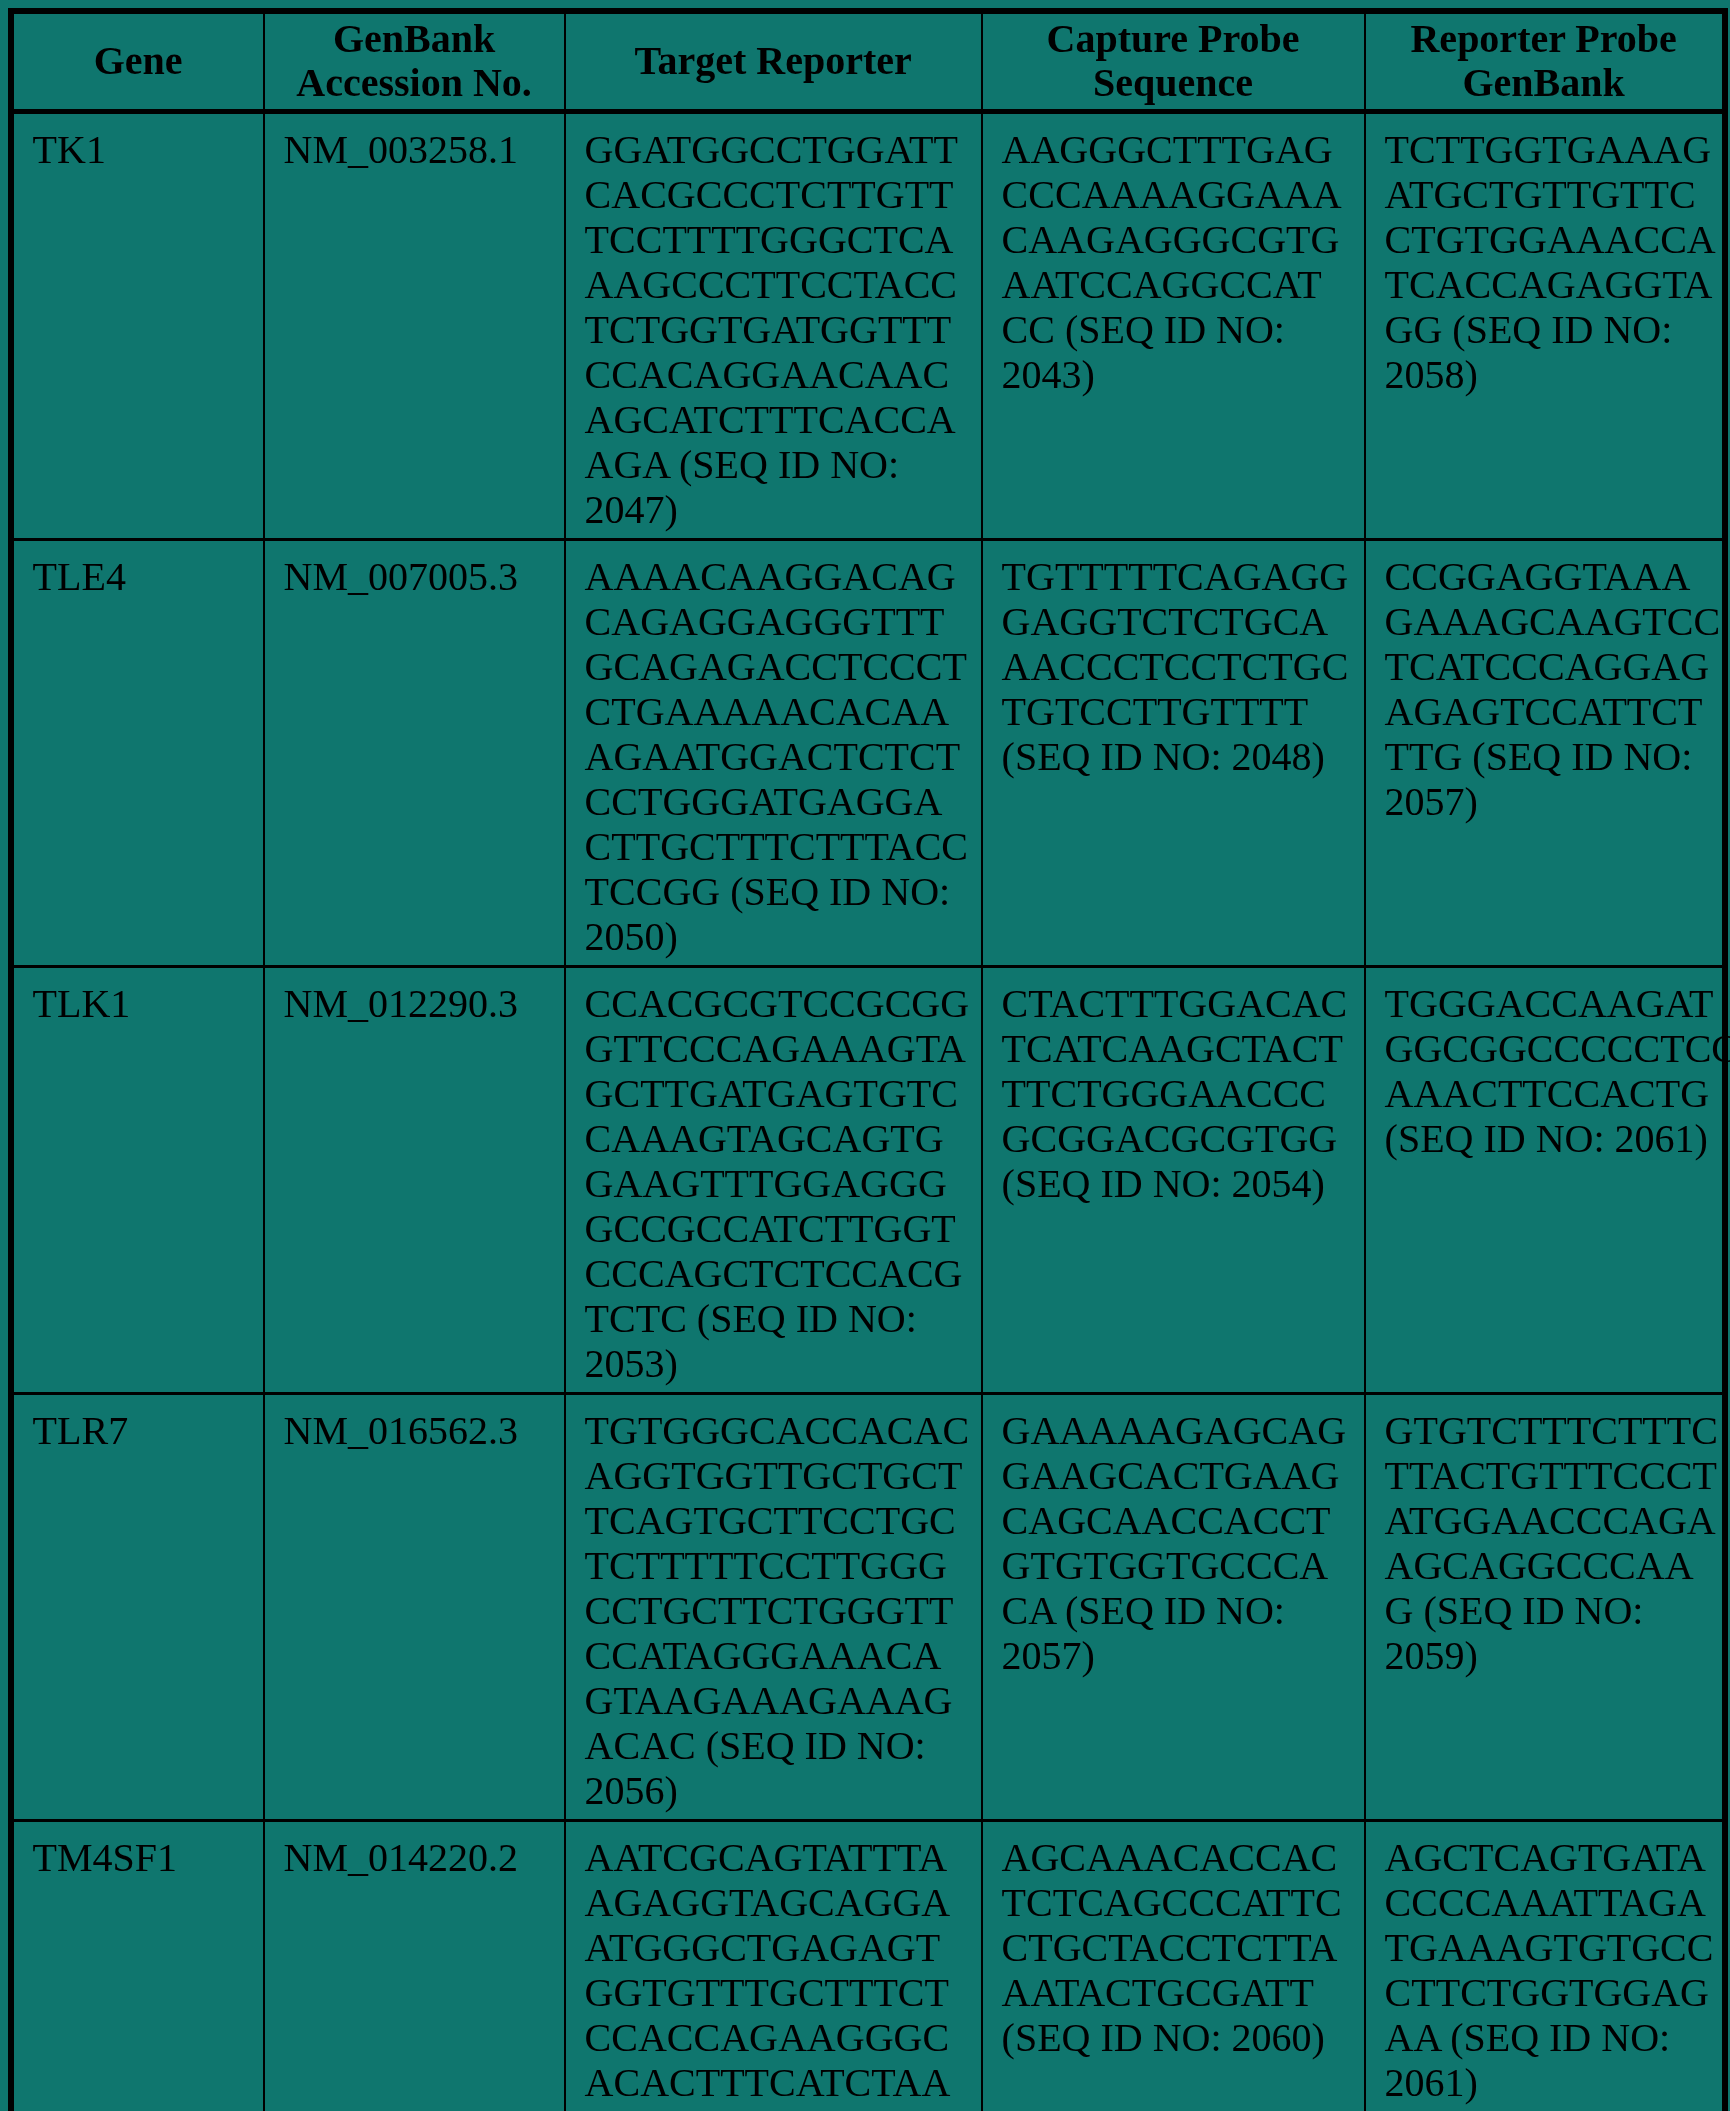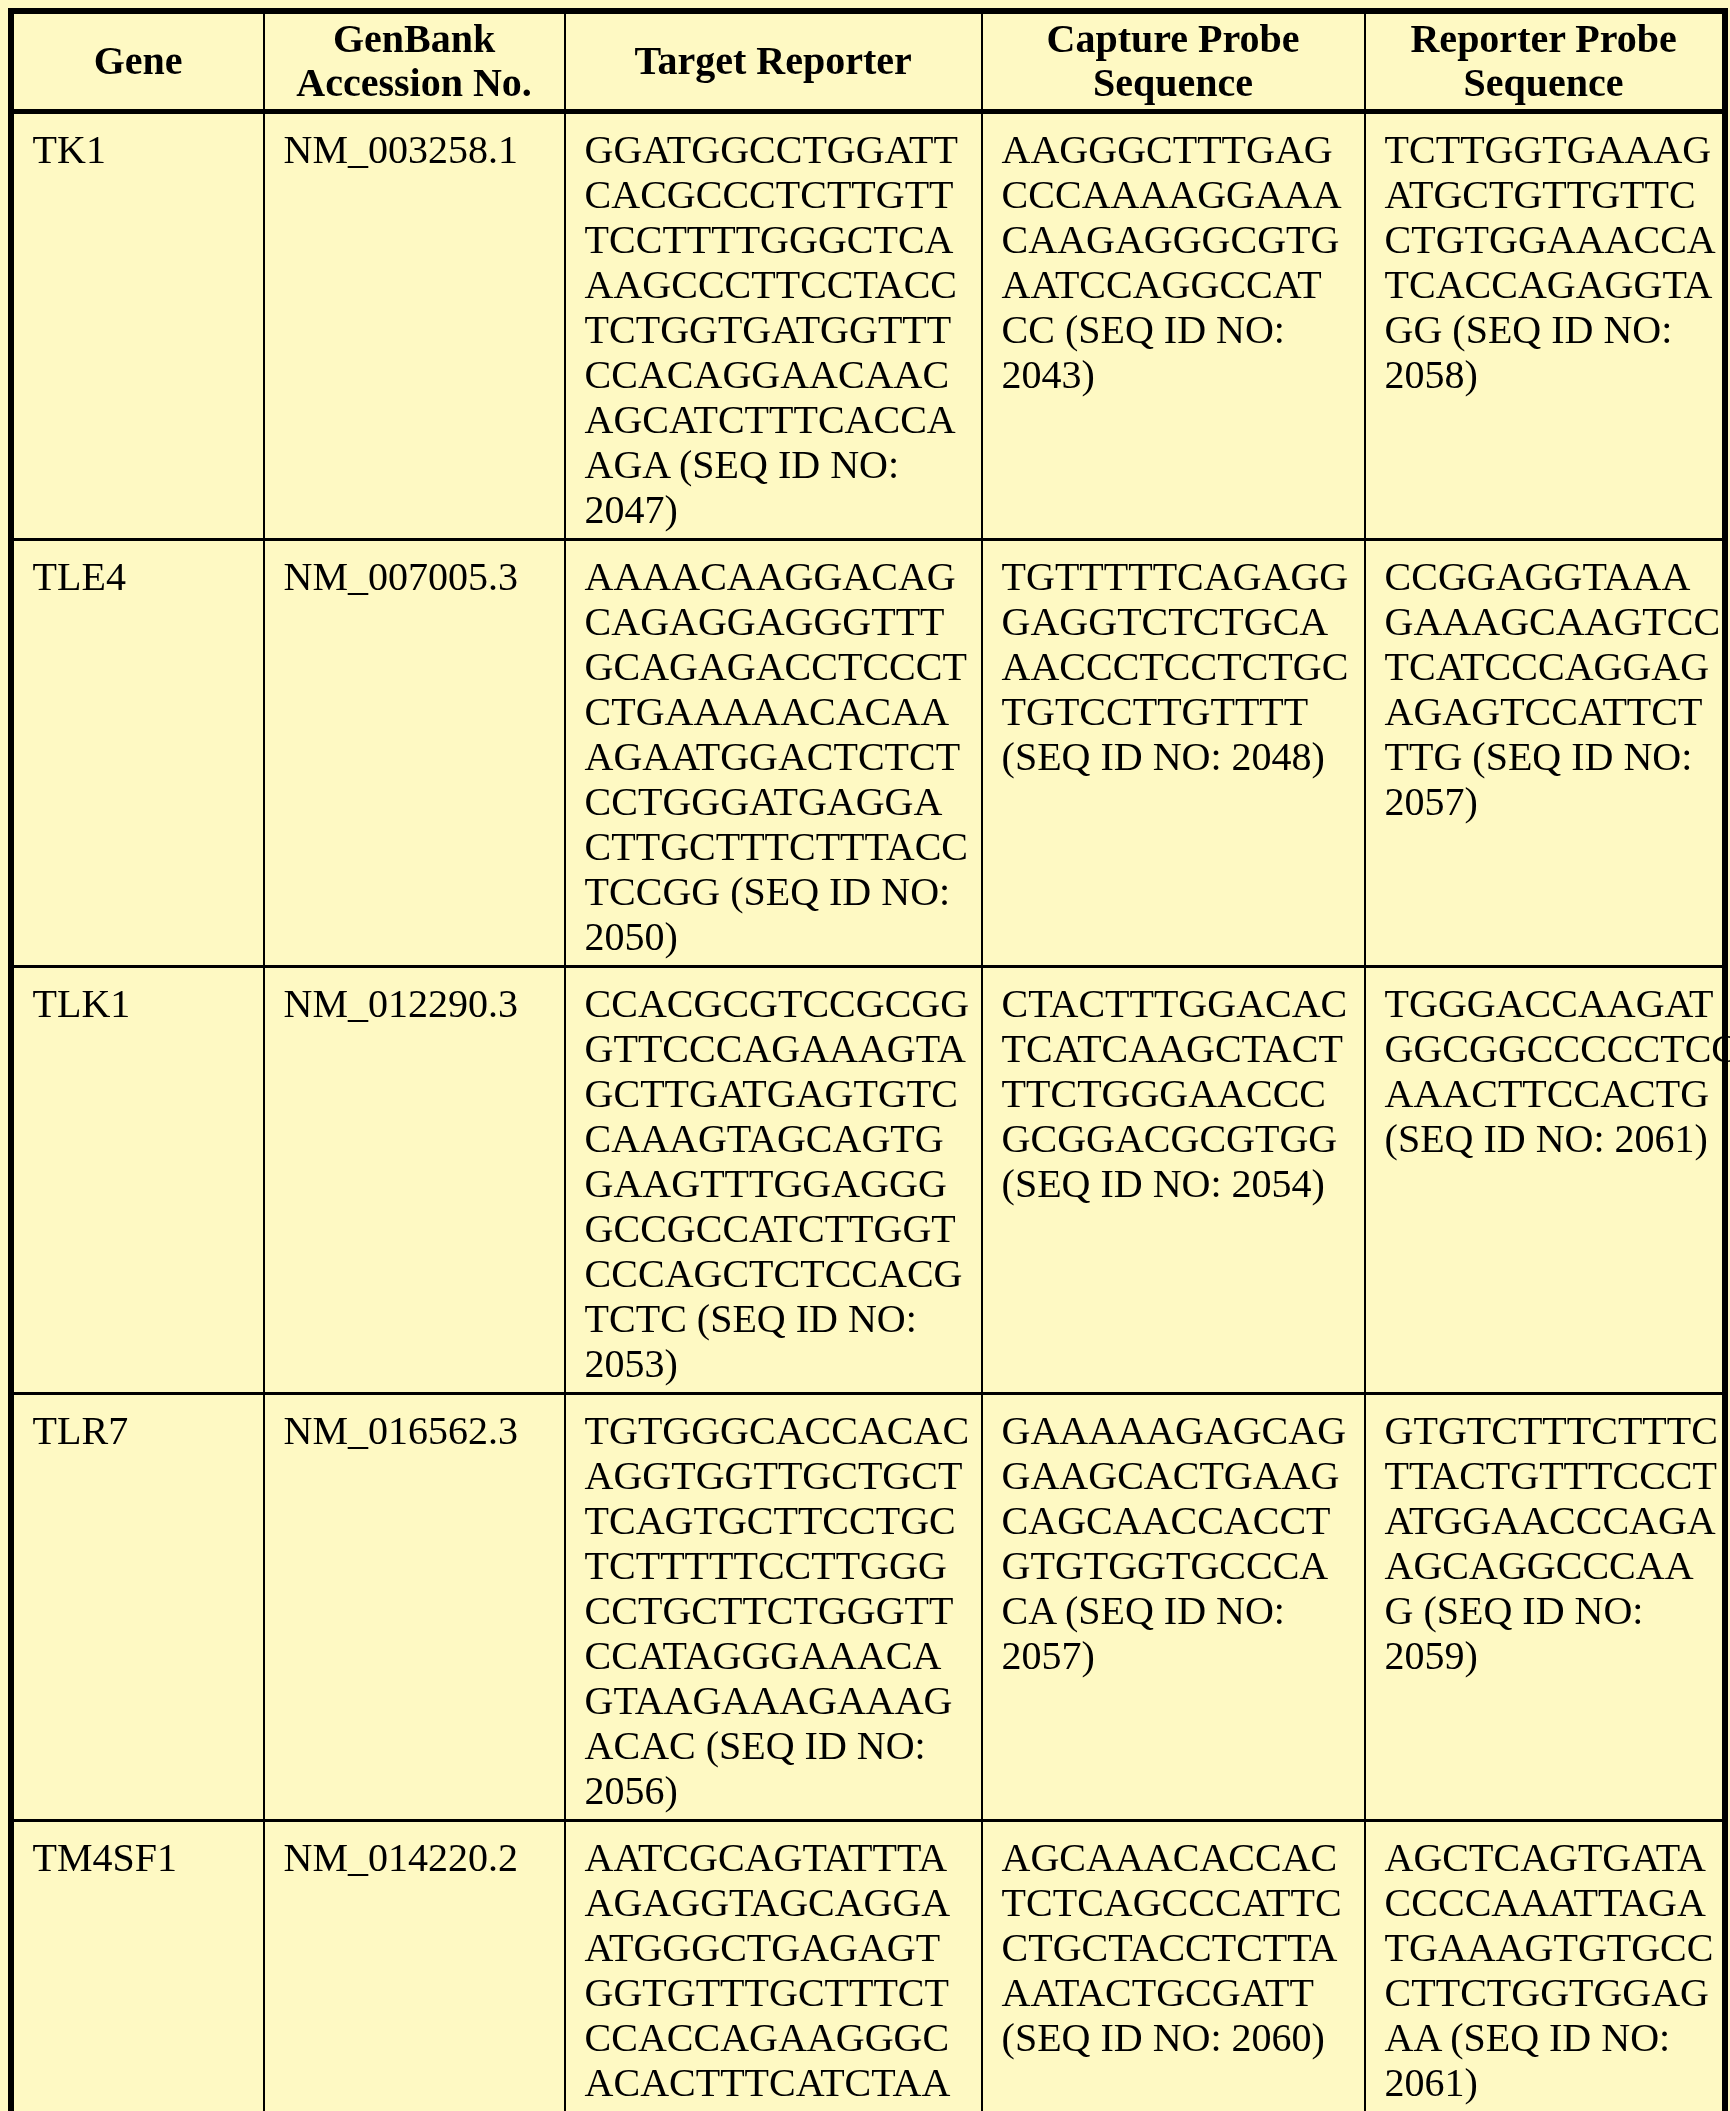--- a/index.html
+++ b/index.html
@@ -4,21 +4,21 @@
 <style>
   html, body {
     margin: 0;
     padding: 0;
     background: #ffffff;
   }
   .page {
     position: relative;
     width: 1730px;
     height: 2111px;
-    background: #fef9c3;
+    background: #0f766e;
     font-family: "Liberation Serif", "DejaVu Serif", serif;
     color: #000000;
   }
   table.seq-table {
     position: absolute;
     left: 7.6px;
     top: 7.6px;
     width: 1714px;
     border-collapse: collapse;
     table-layout: fixed;
@@ -72,21 +72,21 @@
     </colgroup>
     <thead>
       <tr class="hdr">
         <th>Gene</th>
         <th>GenBank
 Accession No.</th>
         <th>Target Reporter</th>
         <th>Capture Probe
 Sequence</th>
         <th>Reporter Probe
-Sequence</th>
+GenBank</th>
       </tr>
     </thead>
     <tbody>
       <tr class="r0">
         <td>TK1</td>
         <td>NM_003258.1</td>
         <td>GGATGGCCTGGATT
 CACGCCCTCTTGTT
 TCCTTTTGGGCTCA
 AAGCCCTTCCTACC

